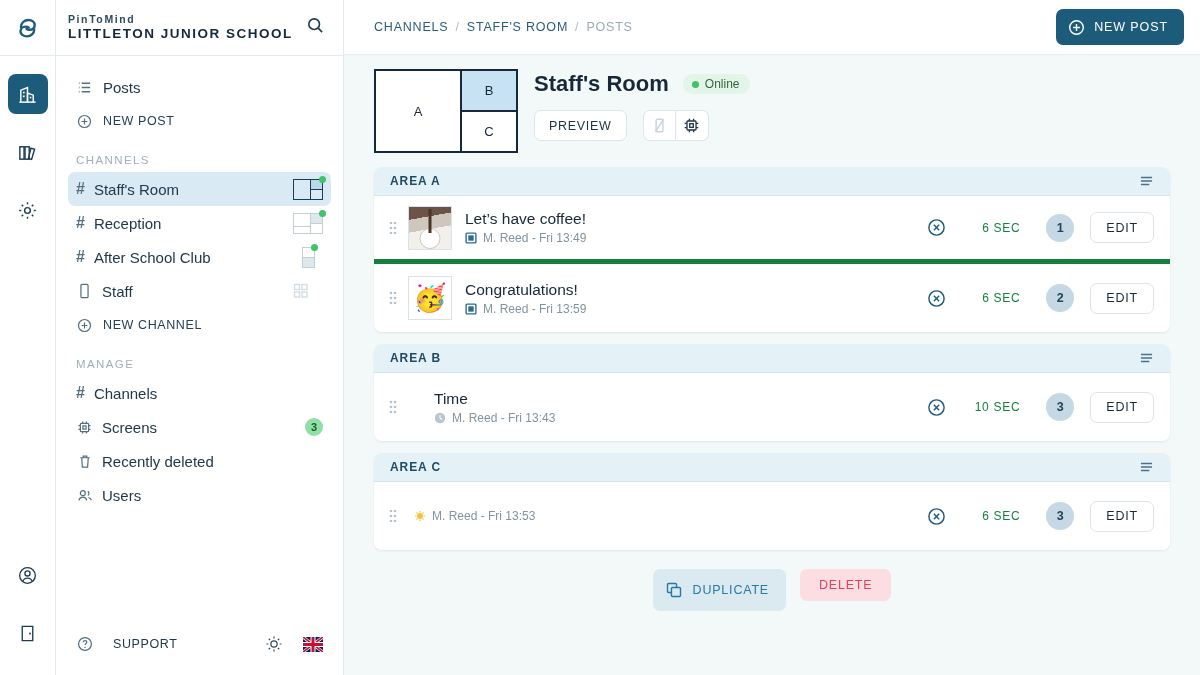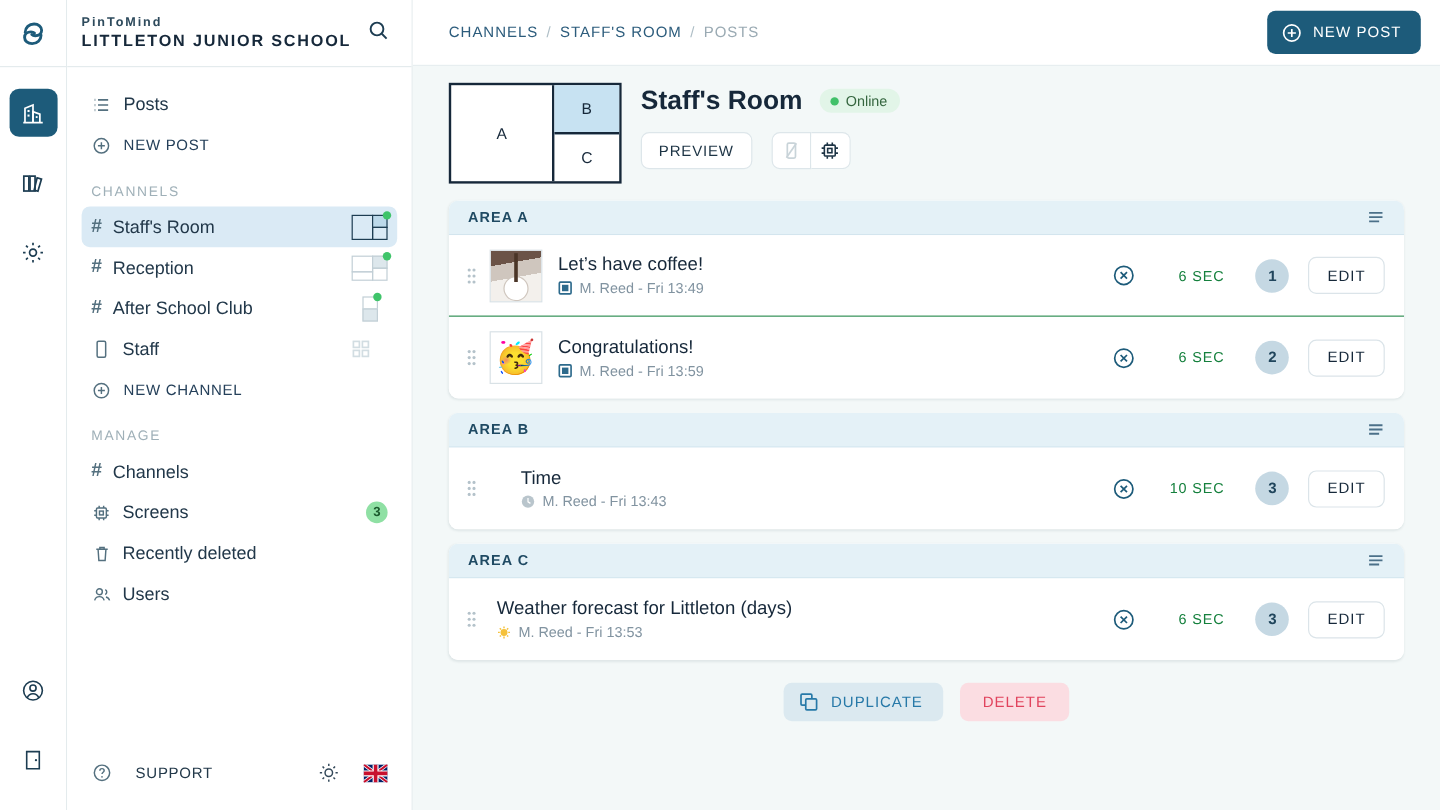--- a/index.html
+++ b/index.html
@@ -164,21 +164,21 @@
           box-shadow: 0 1px 2px rgba(20,50,70,.09); background: #fff; }
   .area-hd {
     background: #e4f1f7; height: 29px; display: flex; align-items: center;
     padding: 0 16px; border-bottom: 1px solid #d3e5ee;
   }
   .area-hd .nm { flex: 1; font-size: 12px; font-weight: 700; letter-spacing: 0.9px; color: #1f4a63; }
   .sort-ico { cursor: pointer; display:flex; }
 
   .post {
     display: flex; align-items: center; height: 68px; padding: 0 16px 0 10px;
-    border-bottom: 1px solid #15803d; background: #fff;
+    border-bottom: 5px solid #15803d; background: #fff;
   }
   .post:last-child { border-bottom: none; }
   .drag { width: 18px; flex: 0 0 18px; cursor: grab; display:flex; align-items:center; justify-content:center;}
   .pthumb {
     width: 44px; height: 44px; flex: 0 0 44px; margin-left: 6px; margin-right: 13px;
     border: 1px solid #d9e2e6; overflow: hidden; display: flex;
     align-items: center; justify-content: center; font-size: 27px;
   }
   .pthumb.coffee { background: linear-gradient(170deg,#6b5347 0 26%,#cfc6be 26% 52%,#f3f0ec 52%); position: relative; }
   .pthumb.coffee::after {
@@ -202,21 +202,21 @@
     margin: 0 16px 0 26px; cursor: pointer;
   }
   .editb {
     border: 1px solid #dbe4e9; background: #fff; border-radius: 7px;
     height: 31px; padding: 0 15px; font-size: 12.5px; letter-spacing: 0.8px;
     color: #16283a; cursor: pointer; font-family: "Liberation Sans", sans-serif;
   }
 
   .foot-actions { display: flex; justify-content: center; gap: 14px; margin-top: 19px; }
   .dup {
-    background: #dbe9f0; color: #2779a8; border: none; border-radius: 7px; height: 32px;
+    background: #dbe9f0; color: #2779a8; border: none; border-radius: 7px; height: 42px;
     padding: 0 17px 0 13px; display: flex; align-items: center; gap: 11px;
     font-size: 12.5px; letter-spacing: 0.8px; cursor: pointer;
     font-family: "Liberation Sans", sans-serif;
   }
   .del {
     background: #fbdde2; color: #e1435d; border: none; border-radius: 7px; height: 32px;
     padding: 0 19px; font-size: 12.5px; letter-spacing: 0.8px; cursor: pointer;
     font-family: "Liberation Sans", sans-serif;
   }
 </style>
@@ -638,21 +638,20 @@
             <svg width="8" height="14" viewBox="0 0 8 14" fill="#b4c2ca">
               <circle cx="2" cy="2" r="1.3"></circle>
                 <circle cx="6" cy="2" r="1.3"></circle>
               <circle cx="2" cy="7" r="1.3"></circle>
                 <circle cx="6" cy="7" r="1.3"></circle>
               <circle cx="2" cy="12" r="1.3"></circle>
                 <circle cx="6" cy="12" r="1.3"></circle>
             </svg>
           </span>
           <span class="pinfo" style="margin-left:12px;">
-            <div class="ptitle">Weather forecast for Littleton (days)</div>
             <div class="pmeta">
               <span class="mico">
                 <svg width="12" height="12" viewBox="0 0 13 13" fill="none" stroke="#f5c13a" stroke-width="1.3">
                   <circle cx="6.5" cy="6.5" r="2.5" fill="#f5c13a"></circle>
                   <path d="M6.5 1.1v1.6M6.5 10.3v1.6M1.1 6.5h1.6M10.3 6.5h1.6M2.7 2.7l1.1 1.1M9.2 9.2l1.1 1.1M10.3 2.7L9.2 3.8M3.8 9.2l-1.1 1.1"></path>
                 </svg>
               </span>
               <span>M. Reed - Fri 13:53</span>
             </div>
           </span>

